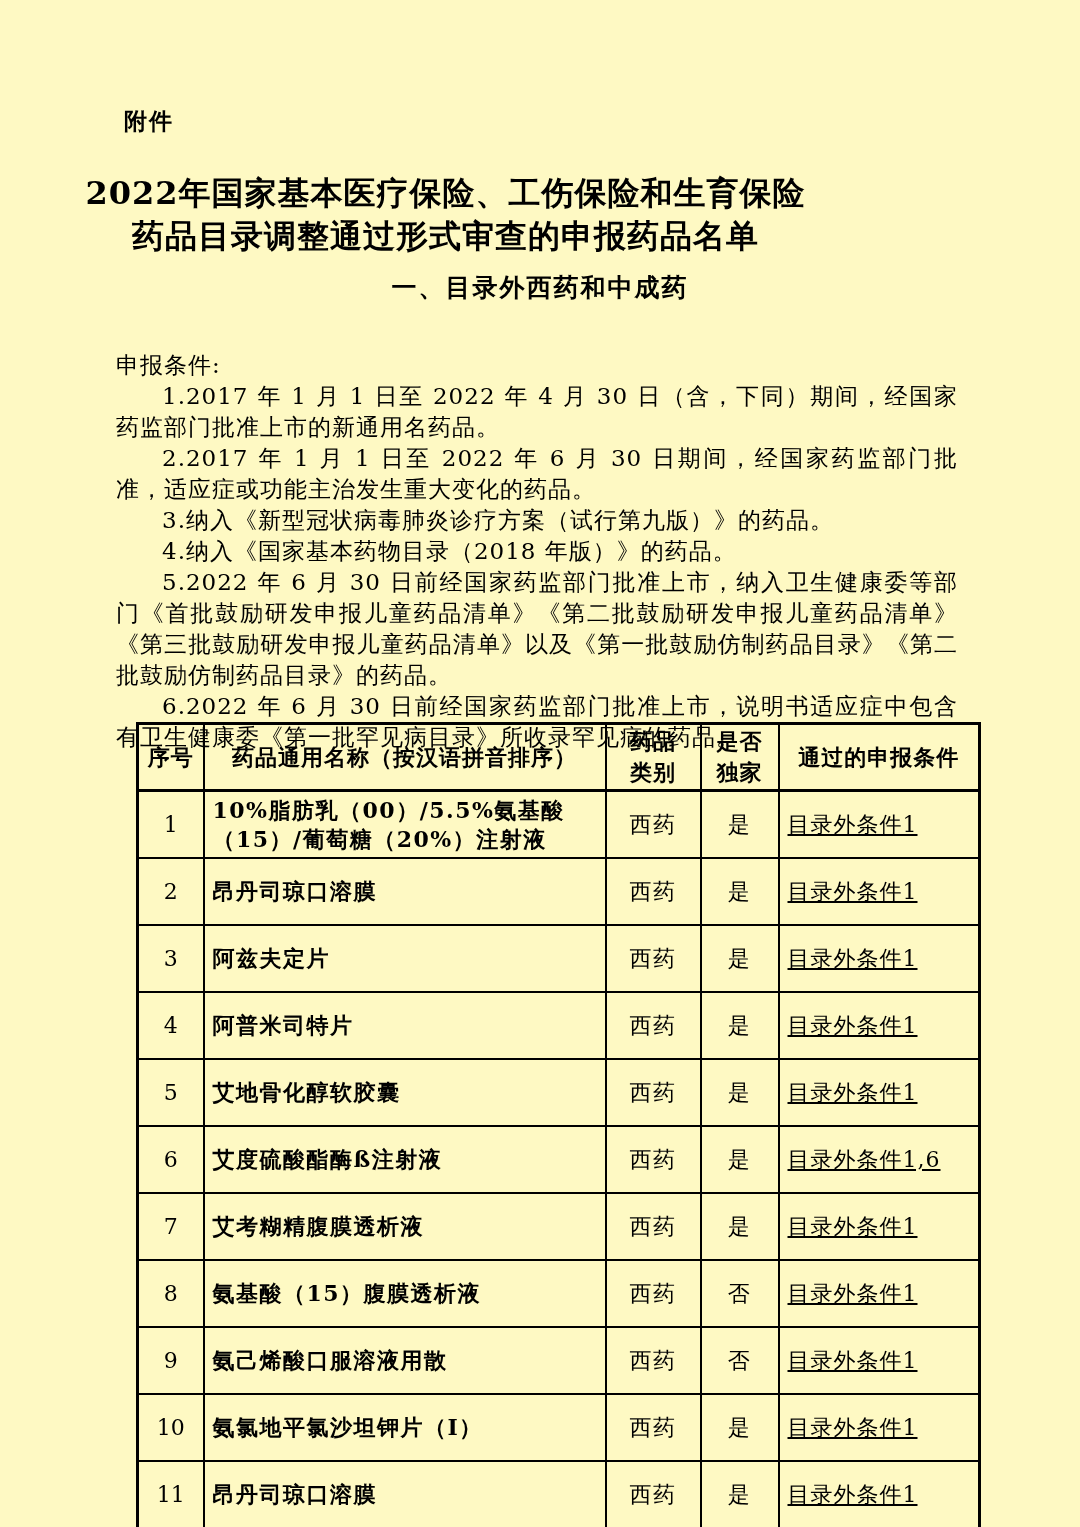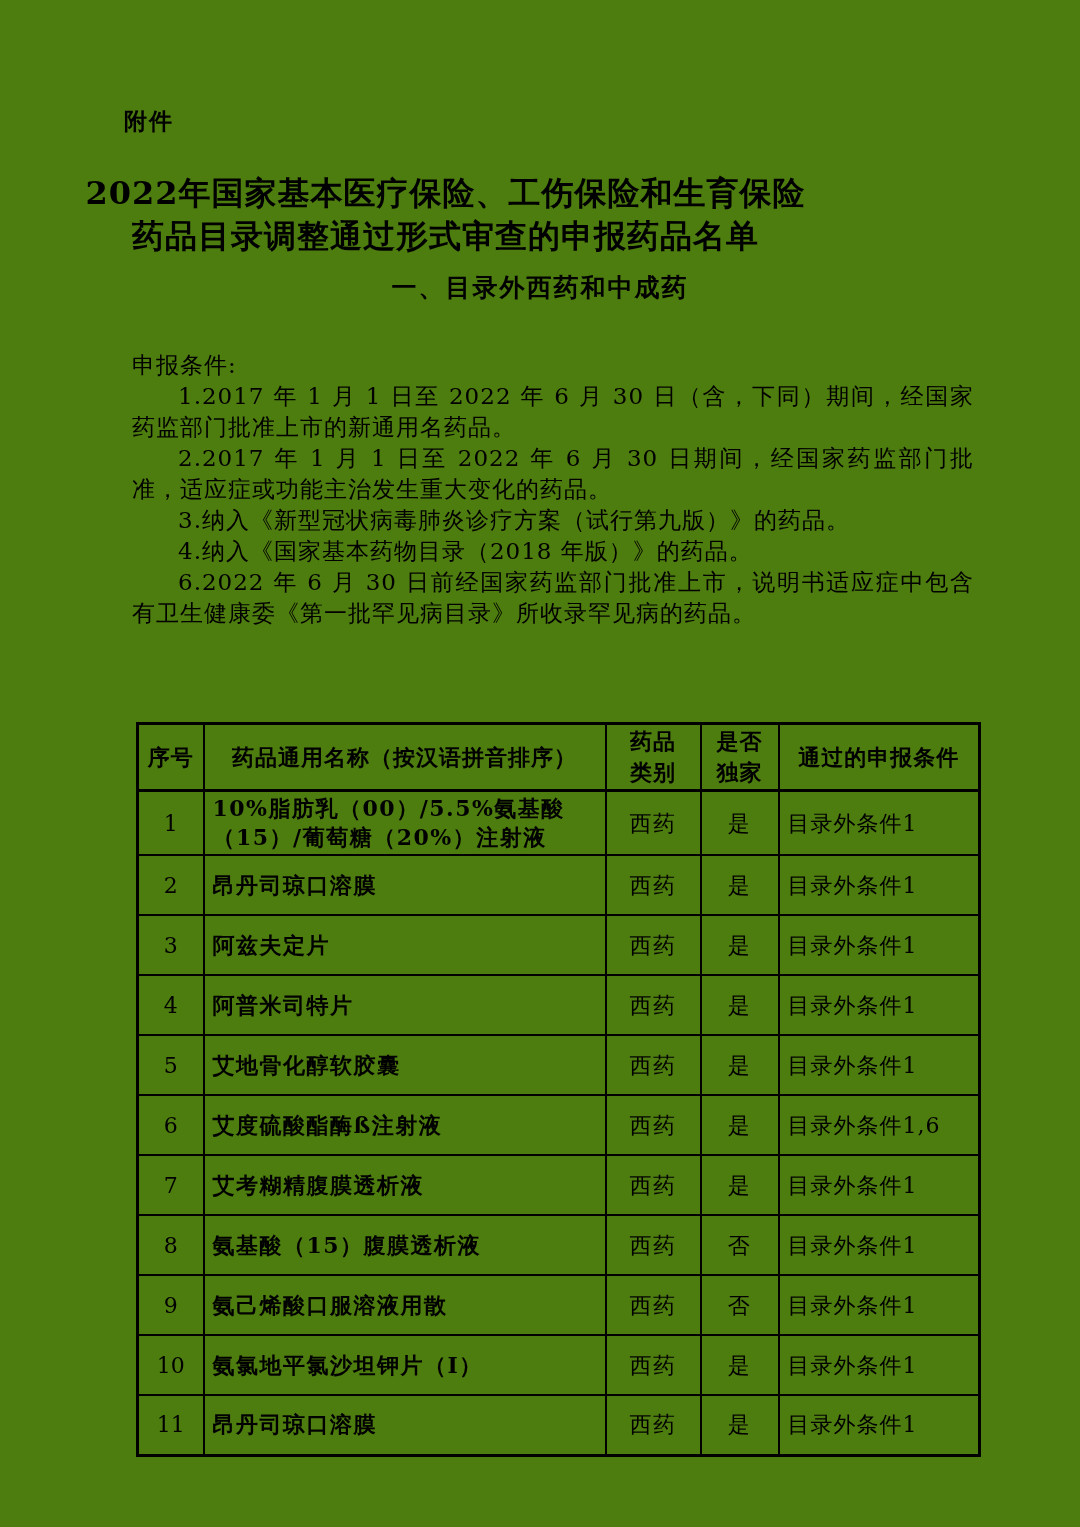--- a/index.html
+++ b/index.html
@@ -5,21 +5,21 @@
   html, body {
     margin: 0;
     padding: 0;
     background: #ffffff;
     color: #000000;
   }
   .page {
     position: relative;
     width: 1080px;
     height: 1527px;
-    background: #4d7c0f;
+    background: #fef9c3;
     overflow: hidden;
     font-family: "DejaVu Serif", "Liberation Serif", serif;
   }
   .attachment {
     position: absolute;
     left: 124px;
     top: 106px;
     font-family: "DejaVu Sans", "Liberation Sans", sans-serif;
     font-size: 23px;
     font-weight: 600;
@@ -45,21 +45,21 @@
     width: 1080px;
     margin: 0;
     text-align: center;
     font-family: "DejaVu Sans", "Liberation Sans", sans-serif;
     font-size: 25px;
     font-weight: bold;
     letter-spacing: 2px;
   }
   .conditions {
     position: absolute;
-    left: 132px;
+    left: 116px;
     top: 350px;
     width: 842px;
     font-size: 23px;
     line-height: 31px;
     letter-spacing: 1px;
     text-align: justify;
     text-justify: inter-ideograph;
   }
   .conditions p { margin: 0; }
   .cond-item { text-indent: 2em; }
@@ -94,39 +94,40 @@
     letter-spacing: 1px;
     border-bottom-width: 3px;
   }
   .drug-table tbody tr { height: 60px; }
   .drug-table tbody tr.tall { height: 62px; }
   .drug-table td { letter-spacing: 1.5px; line-height: 29px; }
   .drug-table td.cell-no   { text-align: center; letter-spacing: 0; }
   .drug-table td.cell-name { text-align: left; padding: 2px 8px; font-weight: bold; }
   .drug-table td.cell-cat  { text-align: center; }
   .drug-table td.cell-exc  { text-align: center; }
-  .drug-table td.cell-cond { text-align: left; padding: 12px 8px; letter-spacing: 1px; }
+  .drug-table td.cell-cond { text-align: left; padding: 18px 8px; letter-spacing: 1px; text-decoration: underline; }
 </style>
 </head>
 <body>
 
 <div class="page">
 
   <div class="attachment">附件</div>
 
   <h1 class="doc-title"><span>2022年国家基本医疗保险、工伤保险和生育保险</span><br><span>药品目录调整通过形式审查的申报药品名单</span></h1>
 
   <h2 class="section-heading">一、目录外西药和中成药</h2>
 
   <div class="conditions">
     <p class="cond-heading">申报条件:</p>
-    <p class="cond-item">1.2017 年 1 月 1 日至 2022 年 6 月 30 日（含，下同）期间，经国家药监部门批准上市的新通用名药品。</p>
+    <p class="cond-item">1.2017 年 1 月 1 日至 2022 年 4 月 30 日（含，下同）期间，经国家药监部门批准上市的新通用名药品。</p>
     <p class="cond-item">2.2017 年 1 月 1 日至 2022 年 6 月 30 日期间，经国家药监部门批准，适应症或功能主治发生重大变化的药品。</p>
     <p class="cond-item">3.纳入《新型冠状病毒肺炎诊疗方案（试行第九版）》的药品。</p>
     <p class="cond-item">4.纳入《国家基本药物目录（2018 年版）》的药品。</p>
+    <p class="cond-item">5.2022 年 6 月 30 日前经国家药监部门批准上市，纳入卫生健康委等部门《首批鼓励研发申报儿童药品清单》《第二批鼓励研发申报儿童药品清单》《第三批鼓励研发申报儿童药品清单》以及《第一批鼓励仿制药品目录》《第二批鼓励仿制药品目录》的药品。</p>
     <p class="cond-item">6.2022 年 6 月 30 日前经国家药监部门批准上市，说明书适应症中包含有卫生健康委《第一批罕见病目录》所收录罕见病的药品。</p>
   </div>
 
   <table class="drug-table">
     <colgroup>
       <col class="c-no">
         <col class="c-name">
         <col class="c-cat">
         <col class="c-exc">
         <col class="c-cond">

